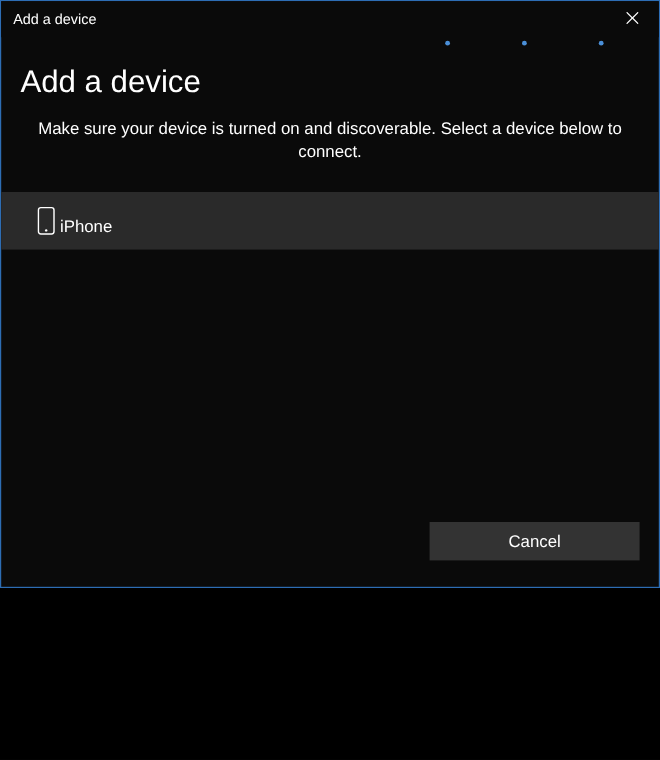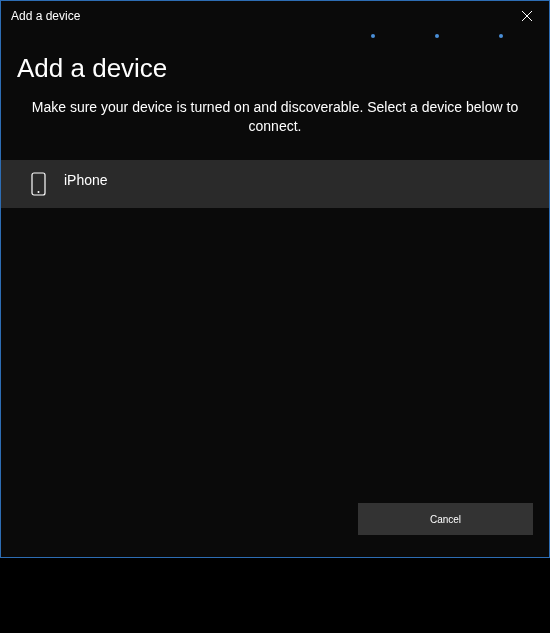--- a/index.html
+++ b/index.html
@@ -9,21 +9,21 @@
     }
     body {
       font-family: "Segoe UI", -apple-system, sans-serif;
       background: #000;
       width: 550px;
       height: 633px;
       overflow: hidden;
     }
     .window {
       width: 550px;
-      height: 558px;
+      height: 490px;
       background: #0a0a0a;
       border: 1px solid #2d6db4;
       display: flex;
       flex-direction: column;
     }
     .titlebar {
       height: 30px;
       display: flex;
       align-items: center;
       justify-content: space-between;
@@ -81,25 +81,25 @@
       line-height: 1.35;
       margin-bottom: 24px;
       text-align: center;
     }
     .device-list {
       margin-left: -16px;
       margin-right: -16px;
     }
     .device-item {
       display: flex;
-      align-items: flex-start;
+      align-items: flex-end;
       background: #2a2a2a;
       padding: 12px 30px;
       cursor: pointer;
-      gap: 18px;
+      gap: 4px;
     }
     .device-icon {
       color: #ffffff;
       display: flex;
       align-items: center;
     }
     .device-icon svg {
       width: 15px;
       height: 24px;
     }
@@ -111,21 +111,21 @@
       padding: 0 16px 22px 0;
       display: flex;
       justify-content: flex-end;
     }
     .cancel-btn {
       width: 175px;
       height: 32px;
       background: #333333;
       color: #ffffff;
       border: none;
-      font-size: 10px;
+      font-size: 14px;
       font-family: inherit;
       cursor: pointer;
       display: flex;
       align-items: center;
       justify-content: center;
     }
   </style>
 </head>
 <body>
 

